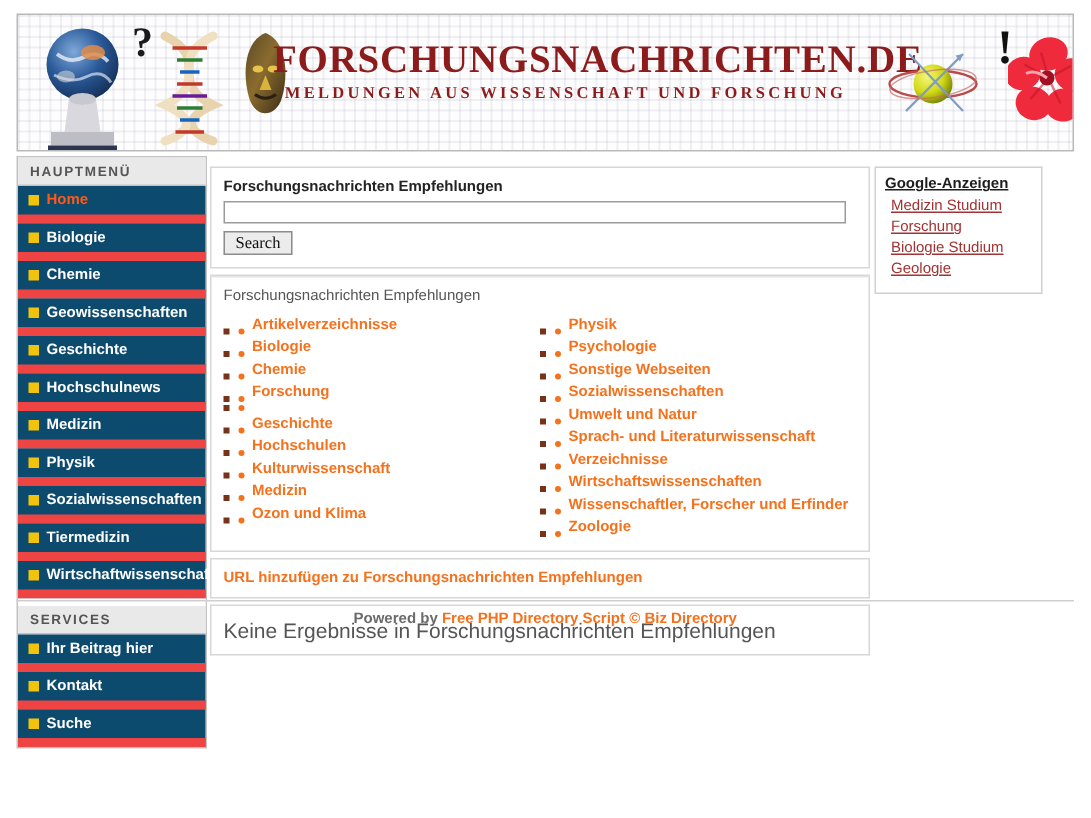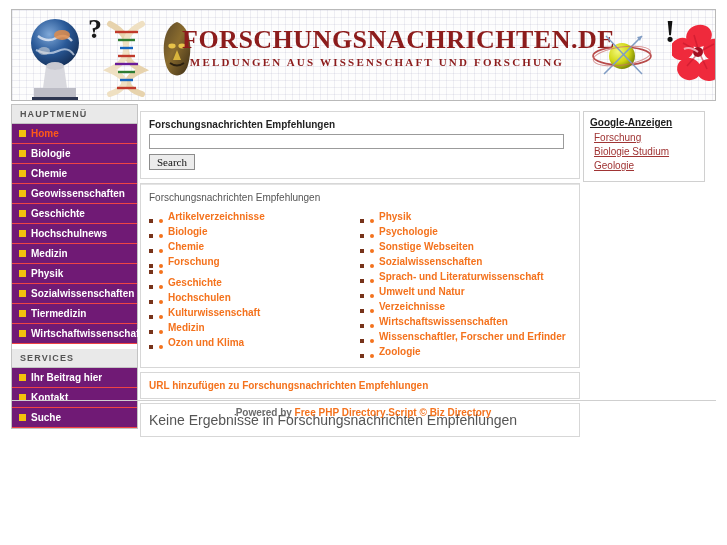--- a/index.html
+++ b/index.html
@@ -103,22 +103,22 @@
     border-bottom: 1px solid #c3c3c3;
     color: #545454;
     font-size: 9px;
     font-weight: bold;
     letter-spacing: 1.1px;
     padding: 4px 0 4px 8px;
     text-transform: uppercase;
   }
   .menu-list { margin: 0; padding: 0; list-style: none; }
   .menu-item {
-    background: #701a75;
-    border-bottom: 1px solid #ef4444;
+    background: #0c4a6e;
+    border-bottom: 6px solid #ef4444;
     padding: 3px 4px 3px 7px;
     font-size: 10px;
     font-weight: bold;
     color: #ffffff;
     line-height: 13px;
     cursor: pointer;
     white-space: nowrap;
     display: flex;
     align-items: center;
   }
@@ -231,21 +231,21 @@
     font-size: 14px;
     color: #555555;
     padding: 8px 8px;
   }
 
   
   #ads {
     position: absolute;
     left: 583px;
     top: 111px;
-    width: 122px;
+    width: 112px;
     border: 1px solid #d0d0d0;
     background: #ffffff;
     box-sizing: border-box;
     padding: 5px 6px 8px 6px;
   }
   #ads .ads-title {
     font-size: 10px;
     font-weight: bold;
     color: #1d1d1d;
     text-decoration: underline;
@@ -536,26 +536,26 @@
                 <a>Sonstige Webseiten</a>
               </li>
               <li class="cat-item">
                 <span class="sq"></span>
                 <span class="dot"></span>
                 <a>Sozialwissenschaften</a>
               </li>
               <li class="cat-item">
                 <span class="sq"></span>
                 <span class="dot"></span>
+                <a>Umwelt und Natur</a>
+              </li>
+              <li class="cat-item">
+                <span class="sq"></span>
+                <span class="dot"></span>
                 <a>Sprach- und Literaturwissenschaft</a>
-              </li>
-              <li class="cat-item">
-                <span class="sq"></span>
-                <span class="dot"></span>
-                <a>Umwelt und Natur</a>
               </li>
               <li class="cat-item">
                 <span class="sq"></span>
                 <span class="dot"></span>
                 <a>Verzeichnisse</a>
               </li>
               <li class="cat-item">
                 <span class="sq"></span>
                 <span class="dot"></span>
                 <a>Wirtschaftswissenschaften</a>
@@ -581,20 +581,21 @@
 
     <div class="panel">
       <div class="noresults">Keine Ergebnisse in Forschungsnachrichten Empfehlungen</div>
     </div>
 
   </div>
 
   <div id="ads">
     <div class="ads-title">Google-Anzeigen</div>
     <div id="ads-links">
+        <a class="ad-link">Medizin Studium</a>
         <a class="ad-link">Forschung</a>
         <a class="ad-link">Biologie Studium</a>
         <a class="ad-link">Geologie</a>
       </div>
   </div>
 
   <div id="footer">
     <span>Powered by </span><a>Free PHP Directory Script</a><span class="sep"> © </span><a>Biz Directory</a>
   </div>
 

